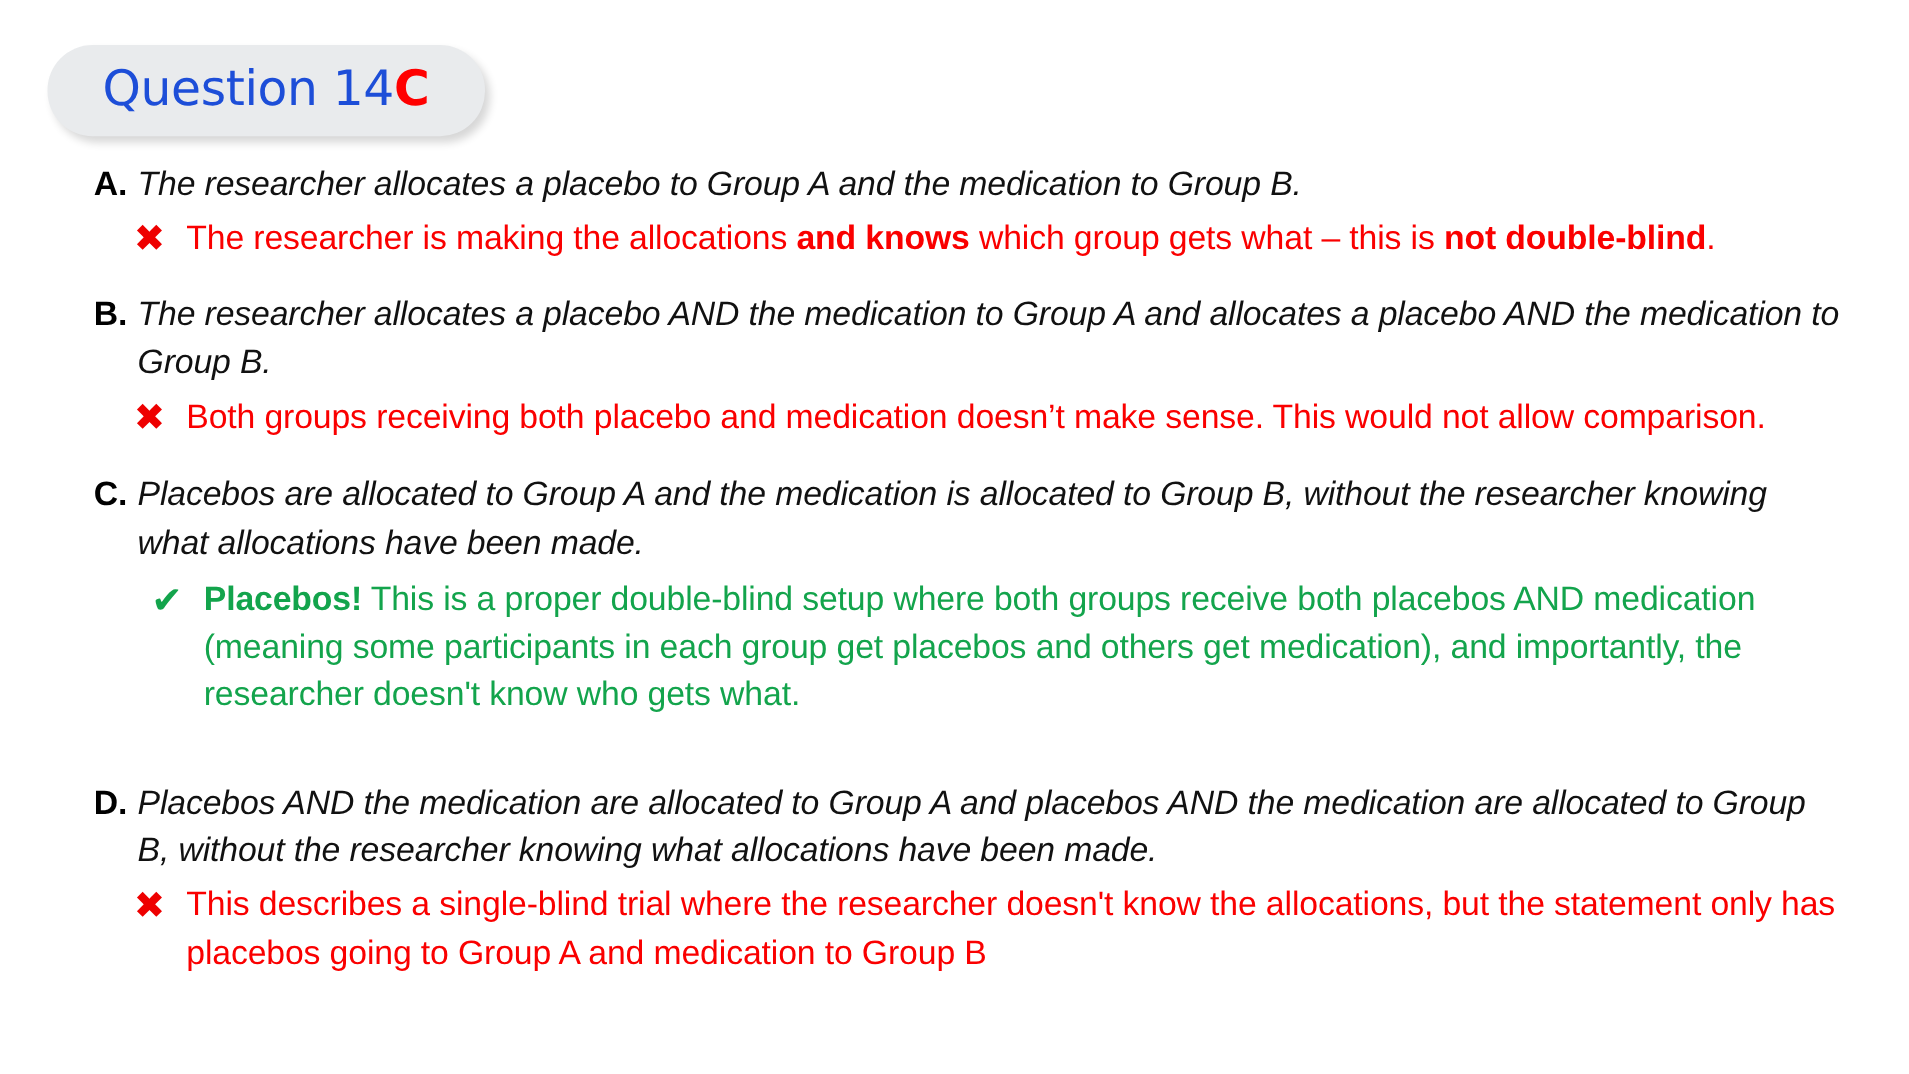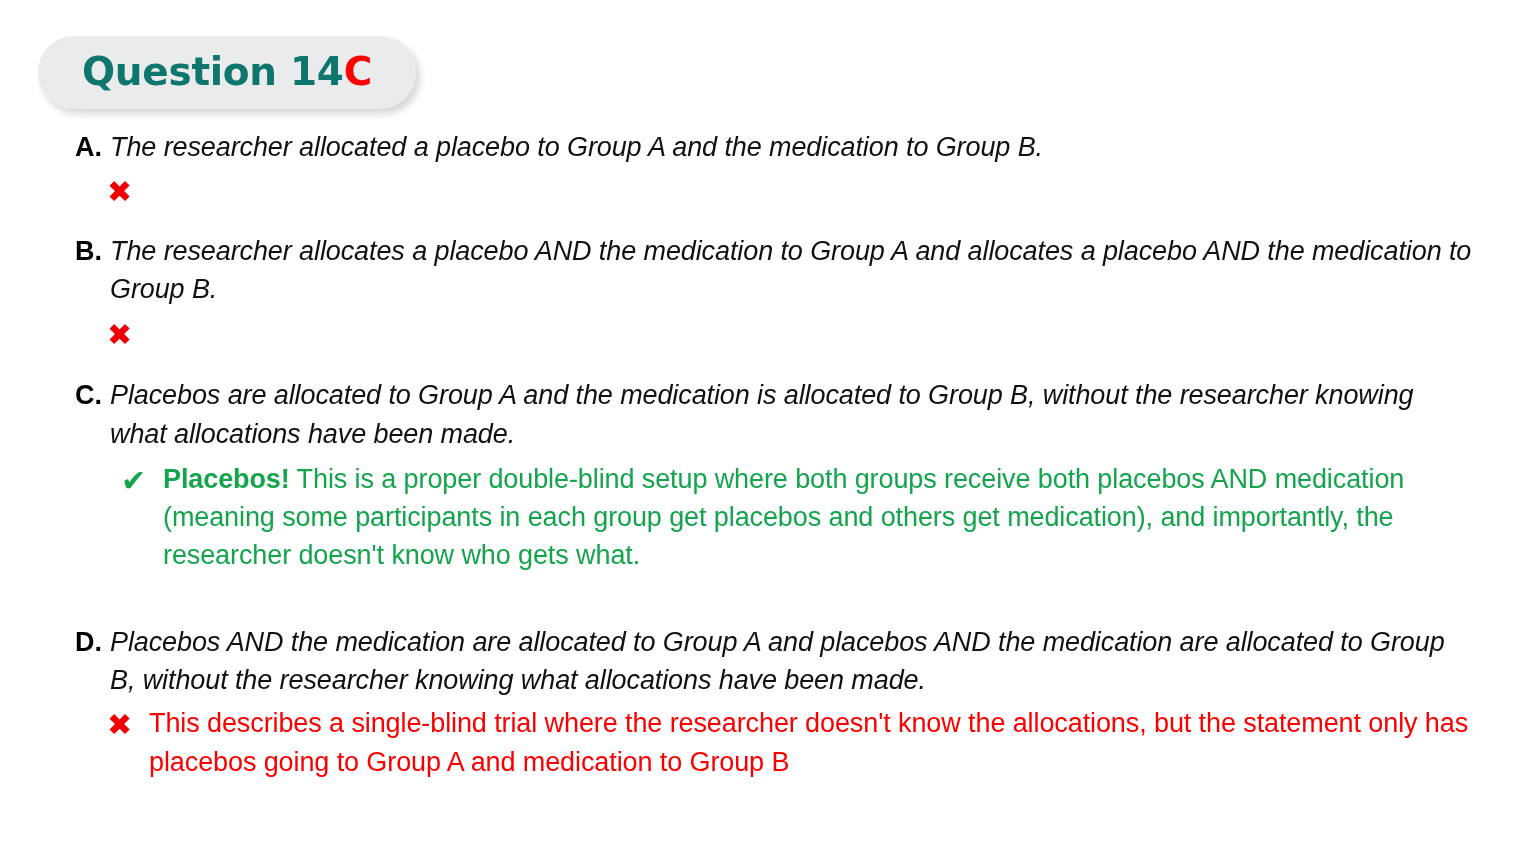--- a/index.html
+++ b/index.html
@@ -26,22 +26,22 @@
   .badge {
     display: inline-block;
     background: #e9ebed;
     border-radius: 36px;
     padding: 13px 44px 15px 44px;
     box-shadow: 4px 5px 7px rgba(0,0,0,0.16);
     white-space: nowrap;
   }
   .badge-text {
     font-size: 39px;
-    font-weight: bold;
-    color: #0f766e;
+    font-weight: normal;
+    color: #1d4ed8;
     letter-spacing: -0.3px;
     font-family: "DejaVu Sans", "Liberation Sans", sans-serif;
   }
   .badge-answer {
     color: #ff0000;
     font-weight: bold;
   }
 
   
   .options {
@@ -116,34 +116,38 @@
   <div class="badge">
     <span class="badge-text">Question 14</span><span class="badge-text badge-answer">C</span>
   </div>
 </div>
 
 <div class="options">
 
   <div class="option a">
     <div class="option-statement">
       <span class="opt-letter">A.</span>
-      <span class="opt-text">The researcher allocated a placebo to Group A and the medication to Group B.</span>
+      <span class="opt-text">The researcher allocates a placebo to Group A and the medication to Group B.</span>
     </div>
     <div class="feedback wrong">
       <span class="mark x">✖</span>
+      <span class="feedback-text">
+        <span>The researcher is making the allocations </span><b>and knows</b><span> which group gets what – this is </span><b>not double-blind</b><span>.</span>
+      </span>
     </div>
   </div>
 
   <div class="option b">
     <div class="option-statement">
       <span class="opt-letter">B.</span>
       <span class="opt-text">The researcher allocates a placebo AND the medication to Group A and allocates a placebo AND the medication to Group B.</span>
     </div>
     <div class="feedback wrong">
       <span class="mark x">✖</span>
+      <span class="feedback-text">Both groups receiving both placebo and medication doesn’t make sense. This would not allow comparison.</span>
     </div>
   </div>
 
   <div class="option c">
     <div class="option-statement">
       <span class="opt-letter">C.</span>
       <span class="opt-text">Placebos are allocated to Group A and the medication is allocated to Group B, without the researcher knowing what allocations have been made.</span>
     </div>
     <div class="feedback right">
       <span class="mark check">✔</span>

